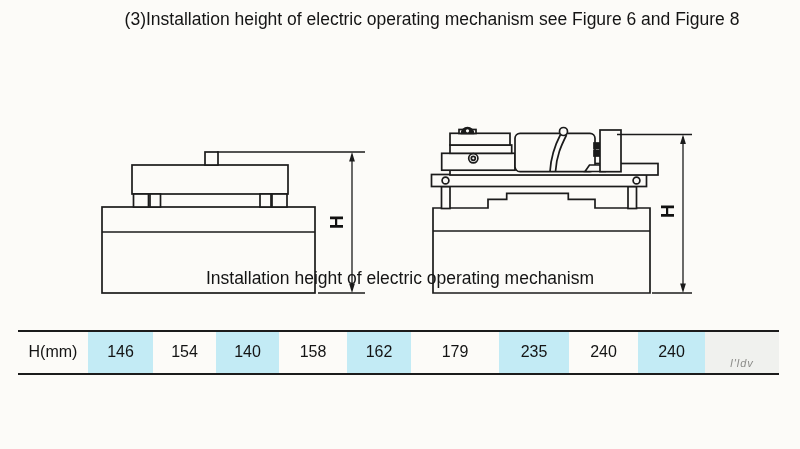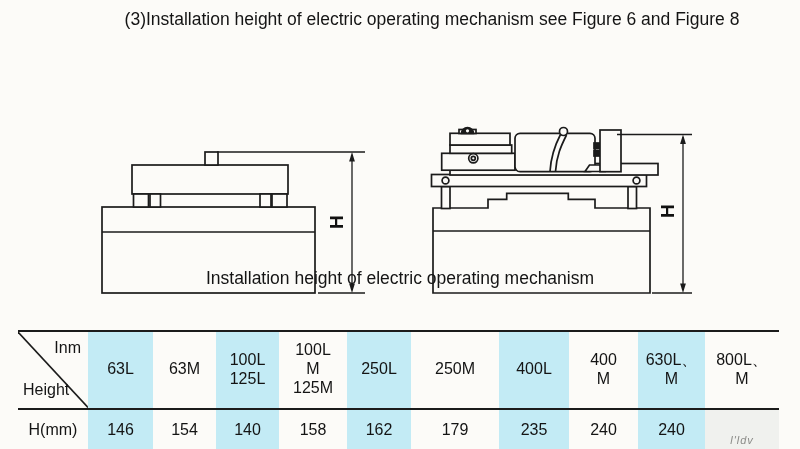--- a/index.html
+++ b/index.html
@@ -131,45 +131,20 @@
     <col style="width:63px">
       <col style="width:68px">
       <col style="width:64px">
     <col style="width:88px">
       <col style="width:70px">
       <col style="width:69px">
     <col style="width:67px">
       <col style="width:74px">
   </colgroup>
   <tbody>
-      <tr class="head">
-    <td class="corner">
-      <svg class="diag" viewBox="0 0 100 100" preserveAspectRatio="none">
-        <line x1="0" y1="0" x2="100" y2="100" stroke="#1b1b1b" stroke-width="1.6" vector-effect="non-scaling-stroke"></line>
-      </svg>
-      <span class="c-top">Inm</span>
-      <span class="c-bot">Height</span>
-    </td>
-    <td class="hl">63L</td>
-    <td>63M</td>
-    <td class="hl">100L
-125L</td>
-    <td>100L
-M
-125M</td>
-    <td class="hl">250L</td>
-    <td>250M</td>
-    <td class="hl">400L</td>
-    <td>400
-M</td>
-    <td class="hl">630L、
-M</td>
-    <td>800L、
-M</td>
-  </tr>
   <tr class="vals">
     <td>H(mm)</td>
     <td class="hl">146</td>
     <td>154</td>
     <td class="hl">140</td>
     <td>158</td>
     <td class="hl">162</td>
     <td>179</td>
     <td class="hl">235</td>
     <td>240</td>

